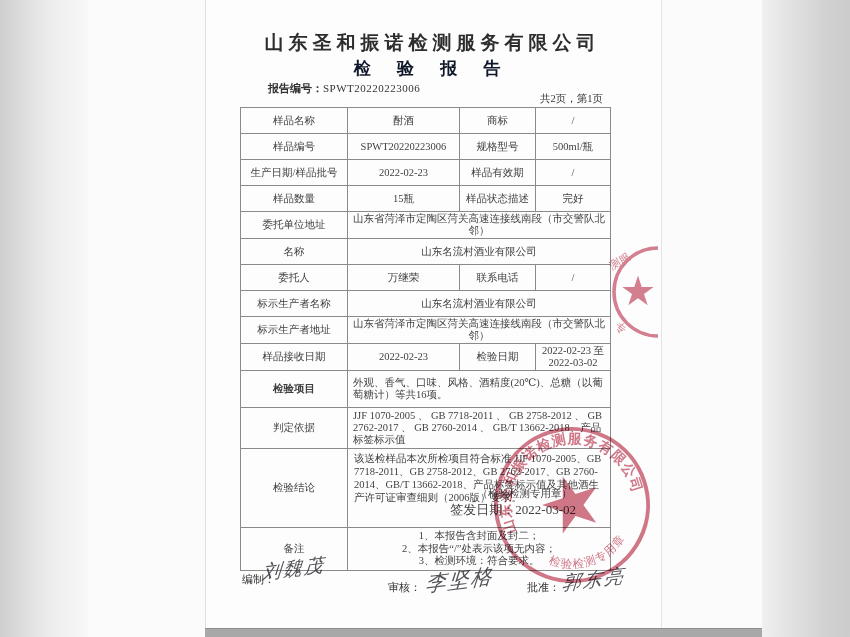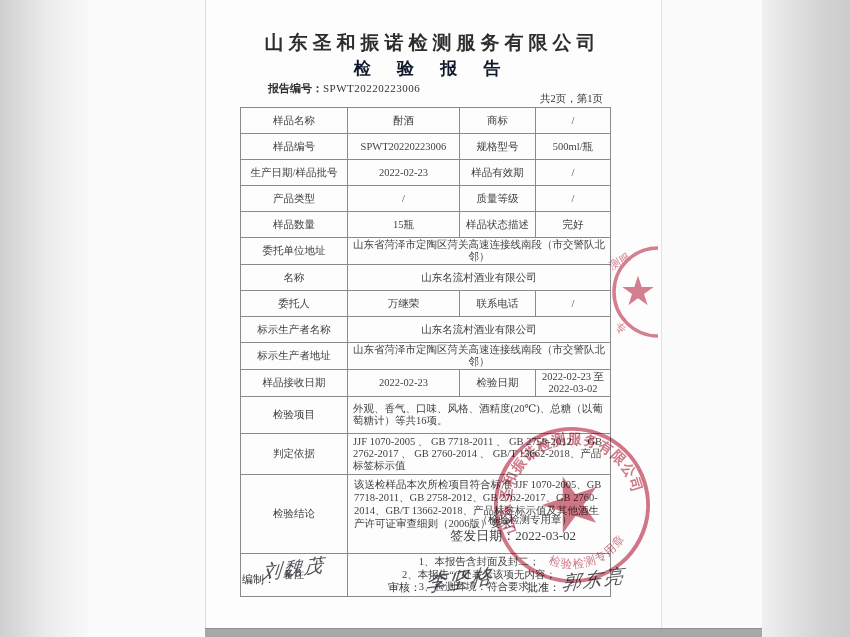--- a/index.html
+++ b/index.html
@@ -11,21 +11,21 @@
   .paper{position:absolute;left:205px;top:0;width:455px;height:637px;background:#fdfdfd;border-left:1px solid #dedede;border-right:1px solid #e3e3e3;}
   .scan-strip{position:absolute;left:205px;top:628px;width:557px;height:9px;background:#a8a8a8;border-top:1px solid #8f8f8f;}
   .page-title{position:absolute;left:205px;top:30px;width:455px;text-align:center;font-size:19px;font-weight:bold;letter-spacing:5px;color:#2d2d2d;}
   .doc-title{position:absolute;left:205px;top:57px;width:455px;text-align:center;font-size:17px;font-weight:bold;letter-spacing:11px;color:#0f172a;}
   .report-no{position:absolute;left:268px;top:81px;font-size:11px;font-weight:bold;color:#333;}
   .report-no .num{font-weight:normal;letter-spacing:.5px;}
   .pagination{position:absolute;left:540px;top:92px;width:75px;font-size:10.5px;color:#333;}
   table.report{position:absolute;left:240px;top:107px;width:370px;border-collapse:collapse;table-layout:fixed;}
   table.report td{border:1px solid #8a8a8a;font-size:10.5px;color:#3f3f3f;padding:1px 3px;text-align:center;vertical-align:middle;line-height:12px;}
   table.report td.lval{text-align:left;padding:2px 5px;}
-  td.h25{height:23px;} td.h36{height:34px;} td.h34{height:32px;} td.h78{height:76px;margin-left:36px;} td.h37{height:35px;}
+  td.h25{height:23px;} td.h36{height:34px;font-weight:bold;} td.h34{height:32px;} td.h78{height:76px;margin-left:36px;} td.h37{height:35px;}
   .concl-cell{position:relative;vertical-align:top !important;}
   .concl{text-align:left;line-height:13px;padding:2px 3px;}
   .seal-note{position:absolute;right:38px;bottom:27px;font-size:10.5px;}
   .issue{position:absolute;right:34px;bottom:11px;font-size:13px;margin-left:19px;}
   .remark-line{text-align:center;line-height:12.5px;}
   .foot-label{position:absolute;font-size:11px;color:#333;}
   .sig{position:absolute;font-size:19px;color:#34343c;font-style:italic;transform:rotate(-7deg) skewX(-12deg);font-family:"DejaVu Serif",serif;opacity:.85;letter-spacing:2px;}
   .stamp-main{position:absolute;left:487px;top:420px;width:170px;height:170px;mix-blend-mode:multiply;}
   .stamp-edge{position:absolute;left:598px;top:244px;width:60px;height:96px;mix-blend-mode:multiply;}
 </style>
@@ -63,26 +63,20 @@
     <tr>
       <td class="h25">样品编号</td>
       <td>SPWT20220223006</td>
       <td>规格型号</td>
       <td>500ml/瓶</td>
     </tr>
     <tr>
       <td class="h25">生产日期/样品批号</td>
       <td>2022-02-23</td>
       <td>样品有效期</td>
-      <td>/</td>
-    </tr>
-    <tr>
-      <td class="h25">产品类型</td>
-      <td>/</td>
-      <td>质量等级</td>
       <td>/</td>
     </tr>
     <tr>
       <td class="h25">样品数量</td>
       <td>15瓶</td>
       <td>样品状态描述</td>
       <td>完好</td>
     </tr>
     <tr>
       <td class="h25">委托单位地址</td>

